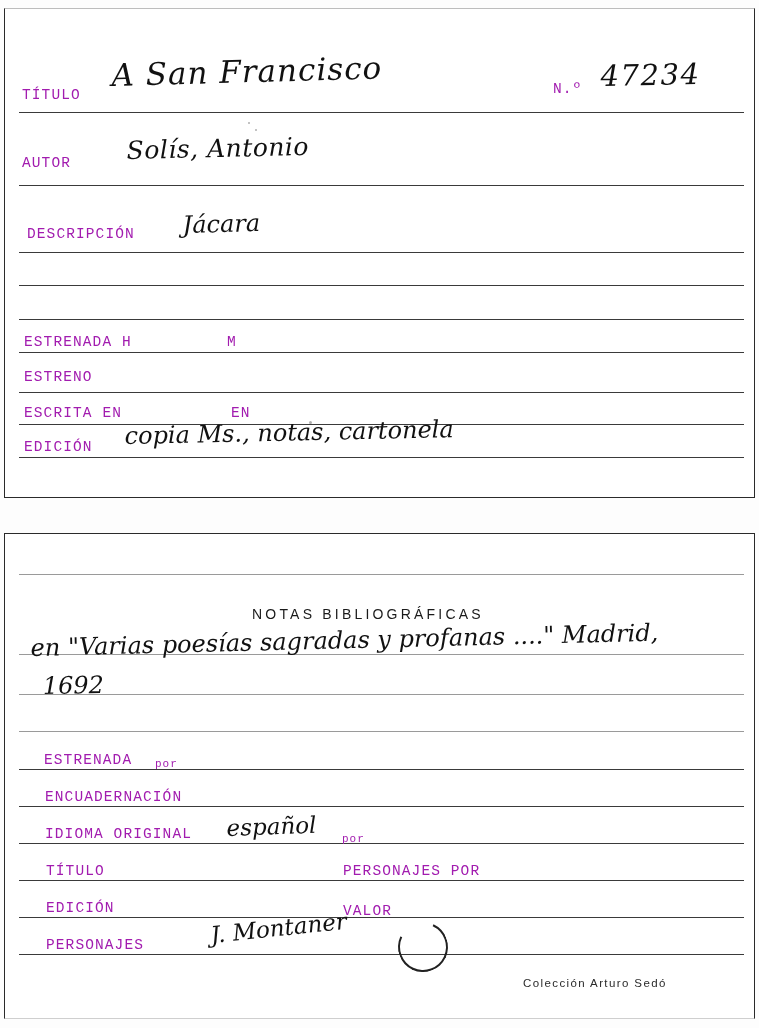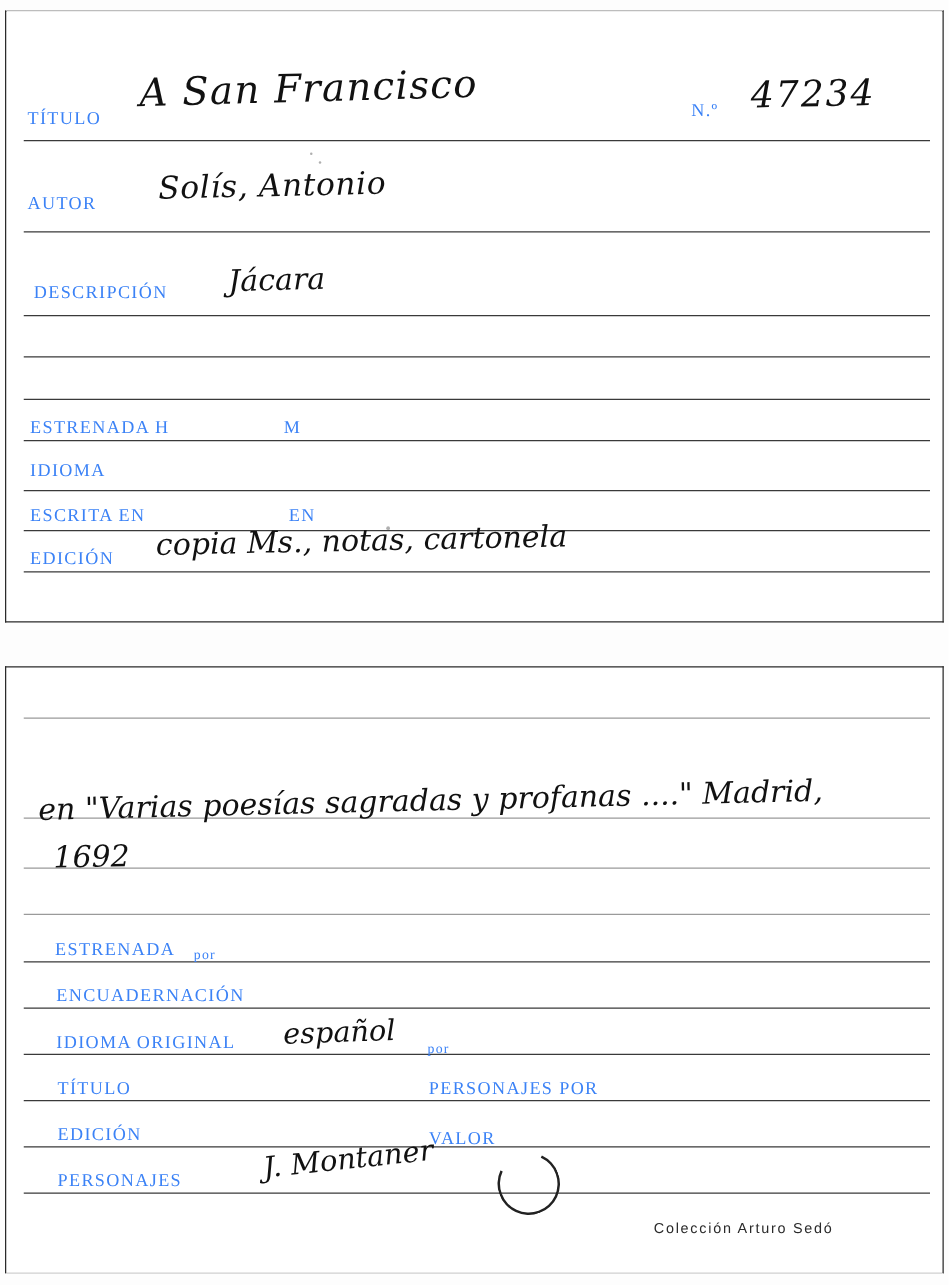--- a/index.html
+++ b/index.html
@@ -53,23 +53,23 @@
     height: 0;
     border-top: 1px solid #3a3a3a;
   }
   .rule.light { border-top-color: #9a9a9a; }
 
   
   .flabel {
     position: absolute;
     font-size: 14.5px;
     letter-spacing: 1.1px;
-    color: #3b82f6;
-    white-space: nowrap;
-    font-family: Liberation Serif, serif;
+    color: #a21caf;
+    white-space: nowrap;
+    font-family: Liberation Mono, monospace;
   }
   .flabel.tiny {
     font-size: 11px;
     letter-spacing: 1px;
   }
   .section-title {
     position: absolute;
     font-size: 14px;
     letter-spacing: 3.2px;
     color: #1a1a1a;
@@ -167,21 +167,21 @@
     <span class="flabel" style="left:17px; top:78px;">TÍTULO</span>
     <span class="flabel" style="left:548px; top:72px;">N.º</span>
 
     <span class="flabel" style="left:17px; top:146px;">AUTOR</span>
 
     <span class="flabel" style="left:22px; top:217px;">DESCRIPCIÓN</span>
 
     <span class="flabel" style="left:19px; top:325px;">ESTRENADA H</span>
     <span class="flabel" style="left:222px; top:325px;">M</span>
 
-    <span class="flabel" style="left:19px; top:360px;">IDIOMA</span>
+    <span class="flabel" style="left:19px; top:360px;">ESTRENO</span>
 
     <span class="flabel" style="left:19px; top:396px;">ESCRITA EN</span>
     <span class="flabel" style="left:226px; top:396px;">EN</span>
 
     <span class="flabel" style="left:19px; top:430px;">EDICIÓN</span>
 
     <span class="hw hw-title" style="left:107px; top:48px;">A San Francisco</span>
     <span class="hw hw-num" style="left:596px; top:50px;">47234</span>
     <span class="hw hw-author" style="left:122px; top:127px;">Solís, Antonio</span>
     <span class="hw hw-desc" style="left:178px; top:202px;">Jácara</span>
@@ -198,20 +198,21 @@
     <div class="rule light" style="top:120px;"></div>
     <div class="rule light" style="top:160px;"></div>
     <div class="rule light" style="top:197px;"></div>
     <div class="rule" style="top:235px;"></div>
     <div class="rule" style="top:272px;"></div>
     <div class="rule" style="top:309px;"></div>
     <div class="rule" style="top:346px;"></div>
     <div class="rule" style="top:383px;"></div>
     <div class="rule" style="top:420px;"></div>
 
+    <span class="section-title" style="left:247px; top:72px;">NOTAS BIBLIOGRÁFICAS</span>
 
     <span class="hw hw-notes1" style="left:26px; top:100px;">en "Varias poesías sagradas y profanas ...." Madrid,</span>
     <span class="hw hw-notes2" style="left:38px; top:138px;">1692</span>
 
     <span class="flabel" style="left:39px; top:218px;">ESTRENADA</span>
     <span class="flabel tiny" style="left:150px; top:224px;">por</span>
 
     <span class="flabel" style="left:40px; top:255px;">ENCUADERNACIÓN</span>
 
     <span class="flabel" style="left:40px; top:292px;">IDIOMA ORIGINAL</span>

